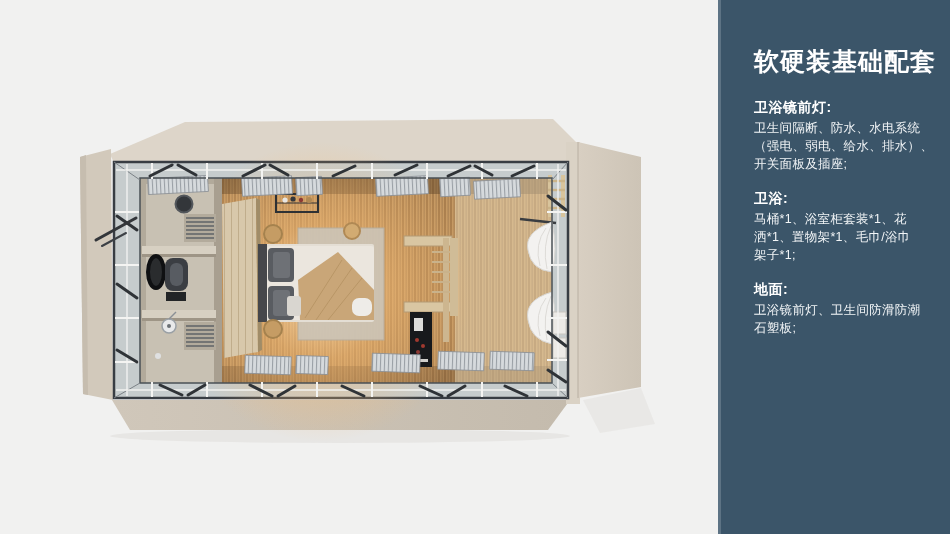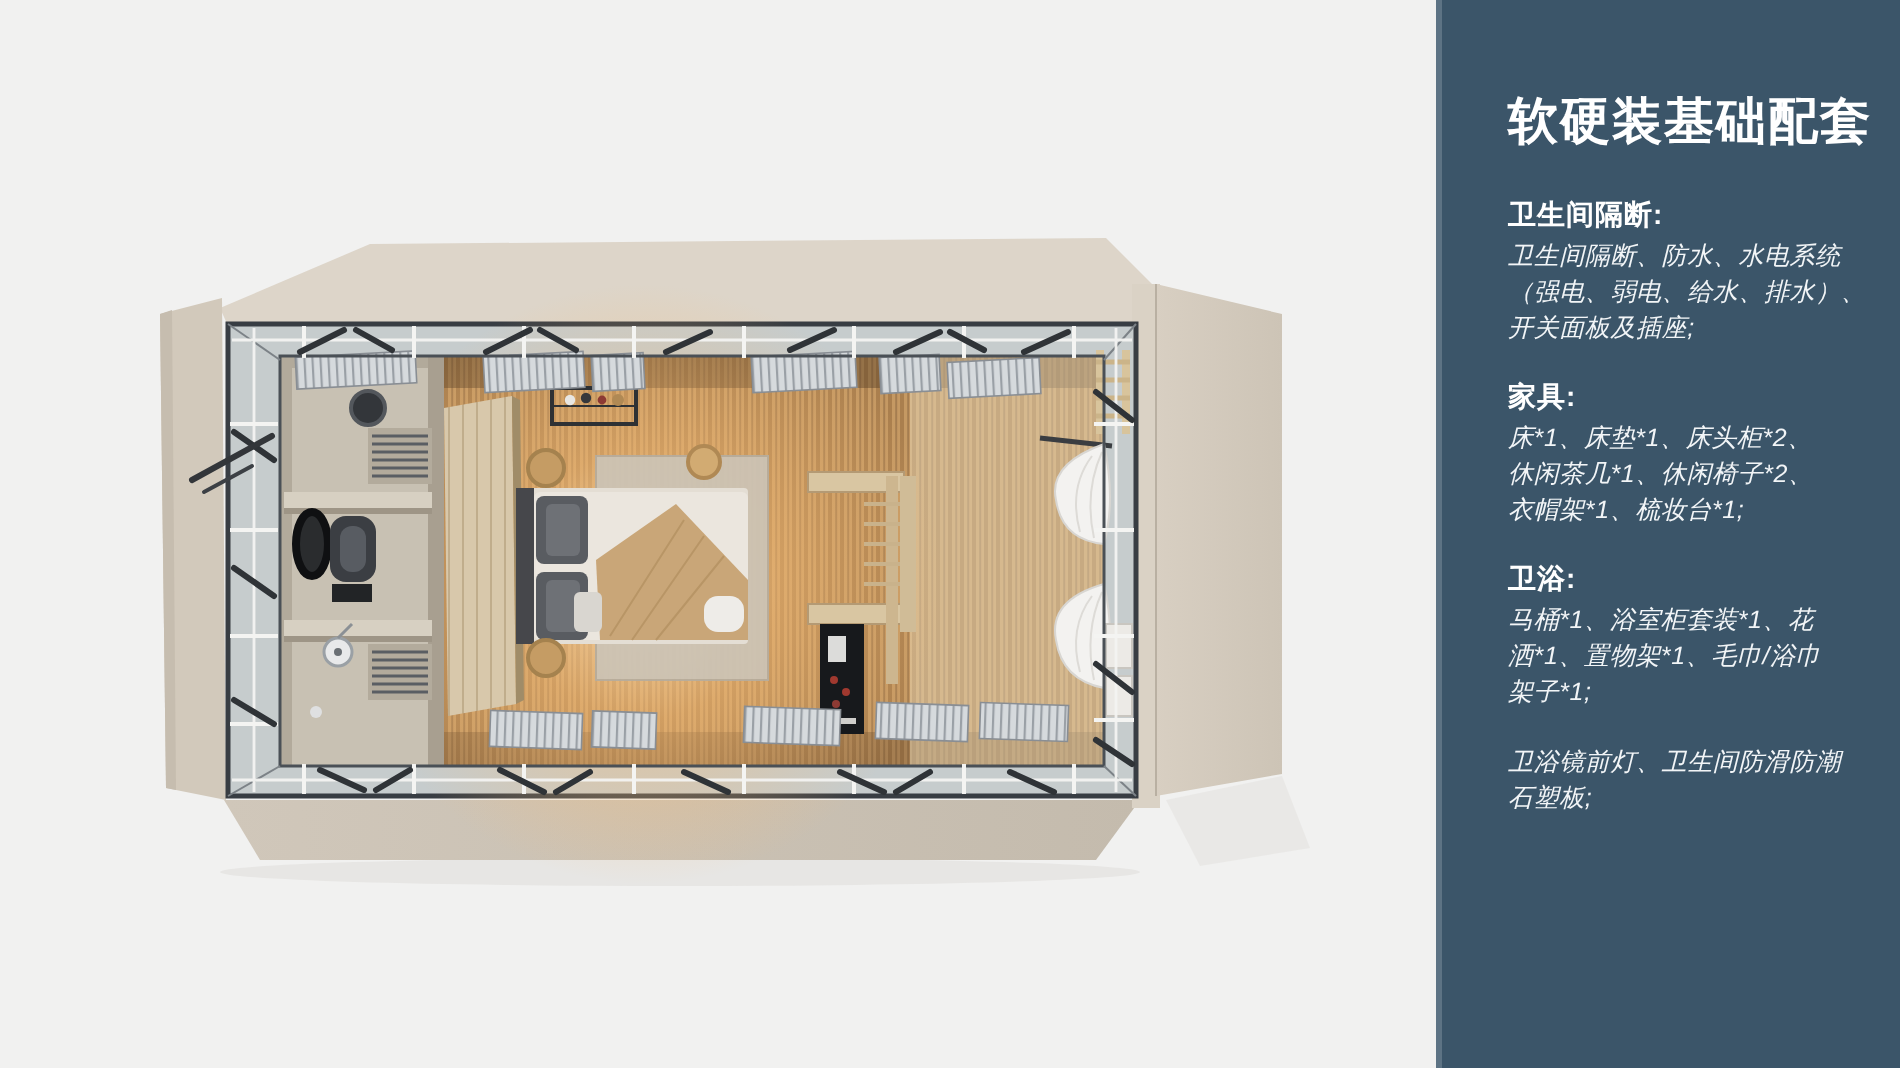--- a/index.html
+++ b/index.html
@@ -8,21 +8,21 @@
   #plan{position:absolute;left:0;top:0;}
   
   #sidebar{position:absolute;top:0;right:0;width:232px;height:534px;
            box-sizing:border-box;padding:46px 12px 0 27px;color:#fff;}
   #sidebar .edge{position:absolute;left:0;top:0;width:3px;height:534px;}
   #sidebar h1{margin:0 0 23px 0;font-size:25px;line-height:30px;font-weight:700;
               letter-spacing:1px;white-space:nowrap;}
   .sec{margin:0 0 17px 0;}
   .sec h3{margin:0 0 3px 0;font-size:14px;line-height:17px;font-weight:700;letter-spacing:.5px;}
   .sec p{margin:0;font-size:12.5px;line-height:18px;font-weight:400;color:#f2f5f7;
-         white-space:pre-line;letter-spacing:.3px;font-style:italic;}
+         white-space:pre-line;letter-spacing:.3px;}
 </style>
 </head>
 <body>
 
 <div id="stage">
 
   <svg id="plan" width="718" height="534" viewBox="0 0 718 534">
     <defs>
       <pattern id="wood" patternUnits="userSpaceOnUse" width="6" height="8">
         <rect width="6" height="8" fill="#c59963"></rect>
@@ -286,38 +286,33 @@
       <line x1="96" y1="240" x2="136" y2="218" stroke="#33363a" stroke-width="3" stroke-linecap="round"></line>
       <line x1="102" y1="246" x2="126" y2="233" stroke="#3c4045" stroke-width="2" stroke-linecap="round"></line>
     </g>
   </svg>
 
   <aside id="sidebar" style="background: rgb(59, 85, 105); color: rgb(255, 255, 255); padding-left: 36px;">
     <div class="edge" style="background: rgb(93, 115, 132);"></div>
     <h1>软硬装基础配套</h1>
 
     <div class="sec">
-      <h3>卫生间隔断:</h3>
+      <h3>卫浴镜前灯:</h3>
       <p>卫生间隔断、防水、水电系统
 （强电、弱电、给水、排水）、
 开关面板及插座;</p>
-    </div>
-    <div class="sec">
-      <h3>家具:</h3>
-      <p>床*1、床垫*1、床头柜*2、
-休闲茶几*1、休闲椅子*2、
-衣帽架*1、梳妆台*1;</p>
     </div>
     <div class="sec">
     </div>
     <div class="sec">
       <h3>卫浴:</h3>
       <p>马桶*1、浴室柜套装*1、花
 洒*1、置物架*1、毛巾/浴巾
 架子*1;</p>
     </div>
     <div class="sec">
+      <h3>地面:</h3>
       <p>卫浴镜前灯、卫生间防滑防潮
 石塑板;</p>
     </div>
   </aside>
 
 </div>
 
 </body></html>

